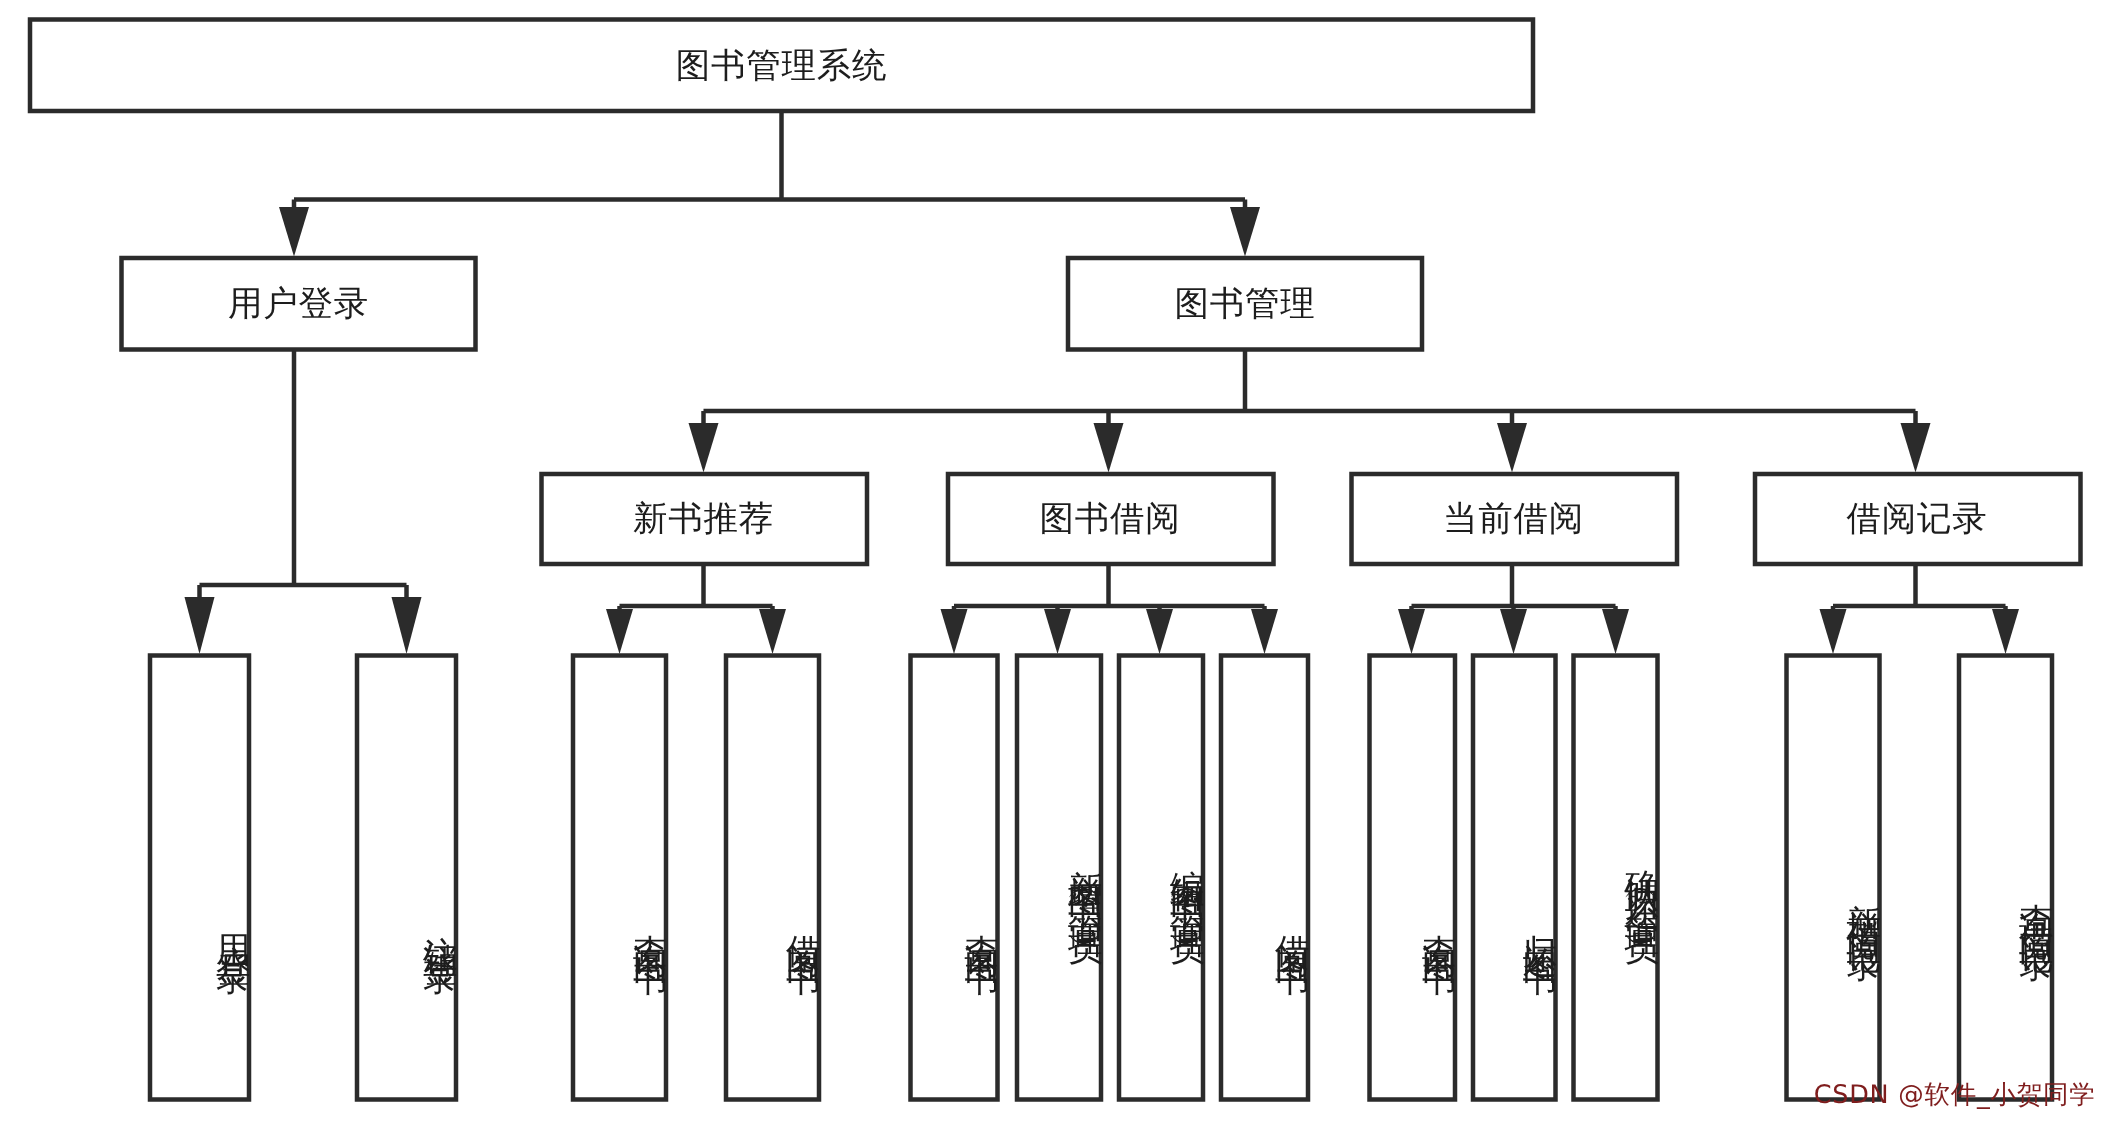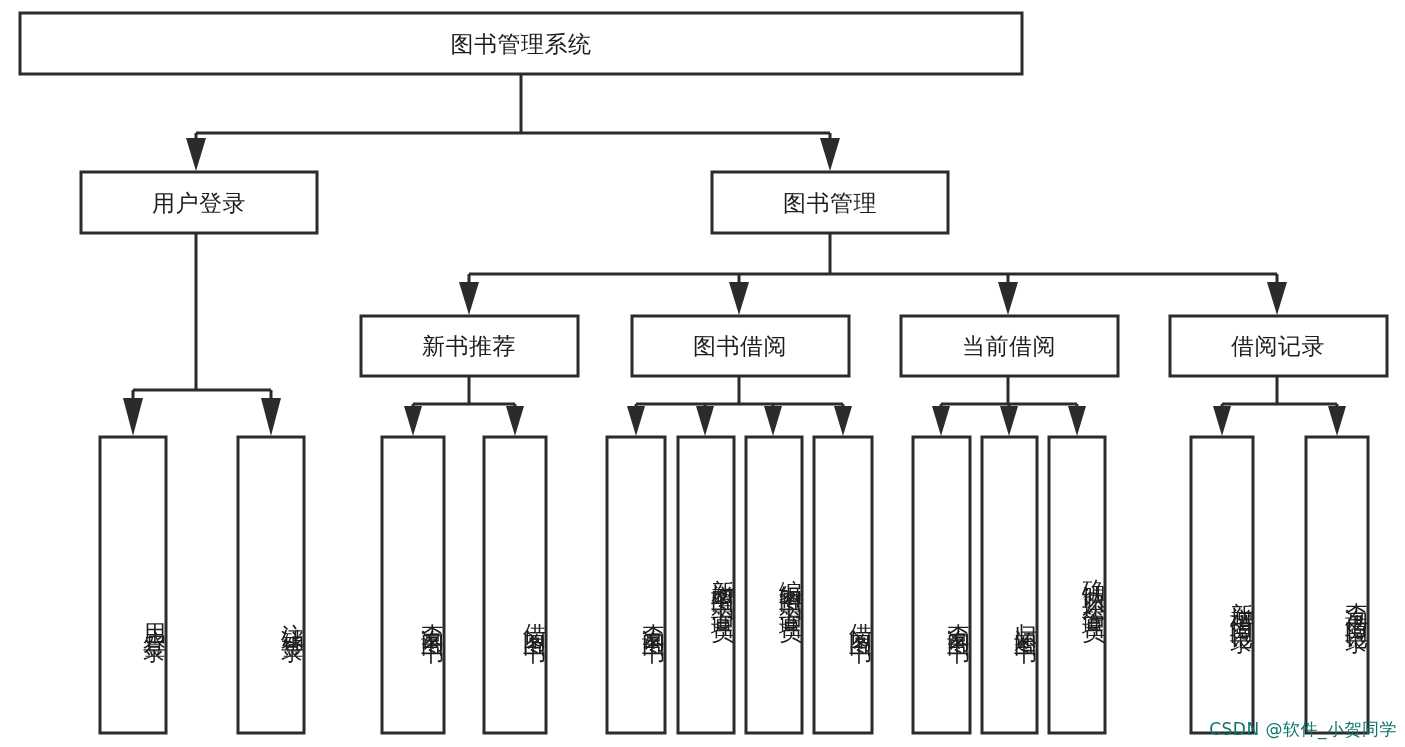--- a/index.html
+++ b/index.html
@@ -70,21 +70,21 @@
     align-items: flex-start;
     justify-content: center;
     pointer-events: none;
   }
   .watermark {
     position: absolute;
     right: 8px;
     bottom: 6px;
     font-family: "DejaVu Sans", "Liberation Sans", sans-serif;
     font-size: 17px;
-    color: #0f766e;
+    color: #7f1d1d;
     letter-spacing: 0.5px;
     white-space: nowrap;
   }
 </style>
 </head>
 <body>
 
 <div id="diagram-root">
 
   <svg id="diagram-svg" viewBox="0 0 1405 747">

